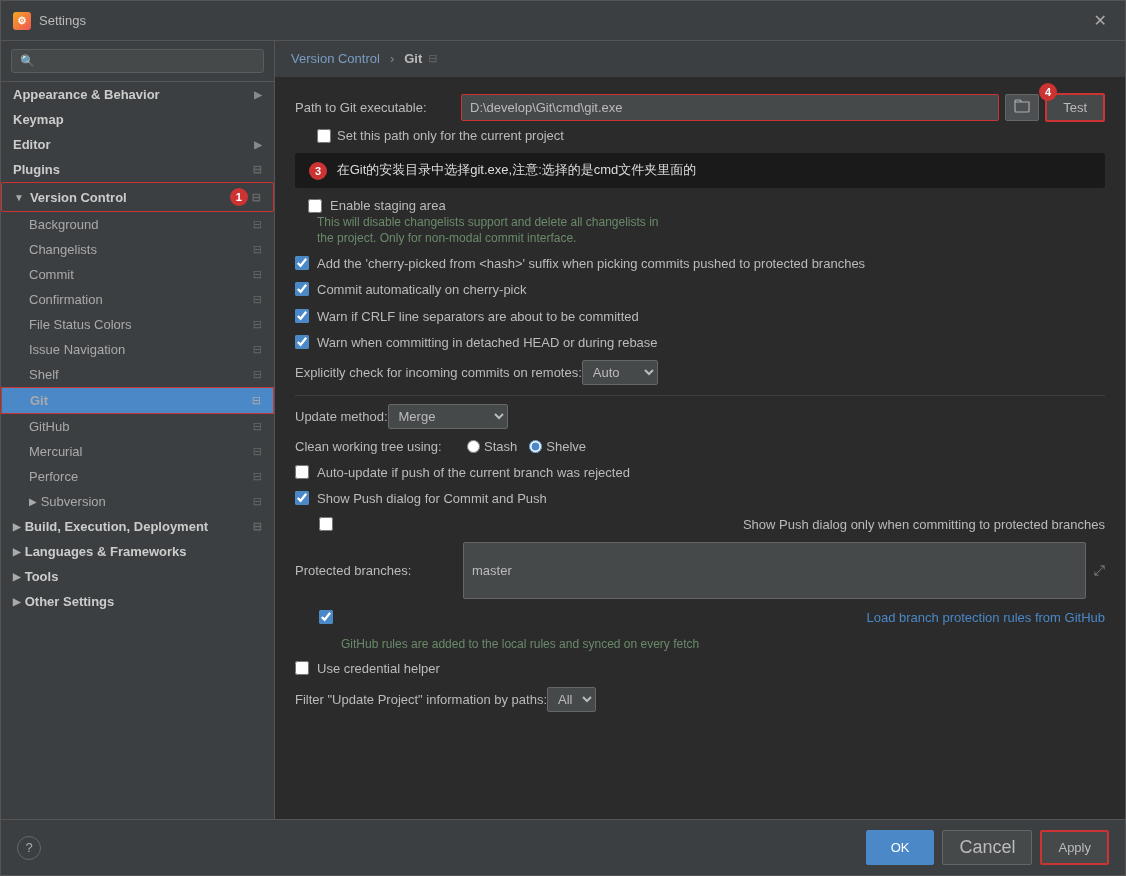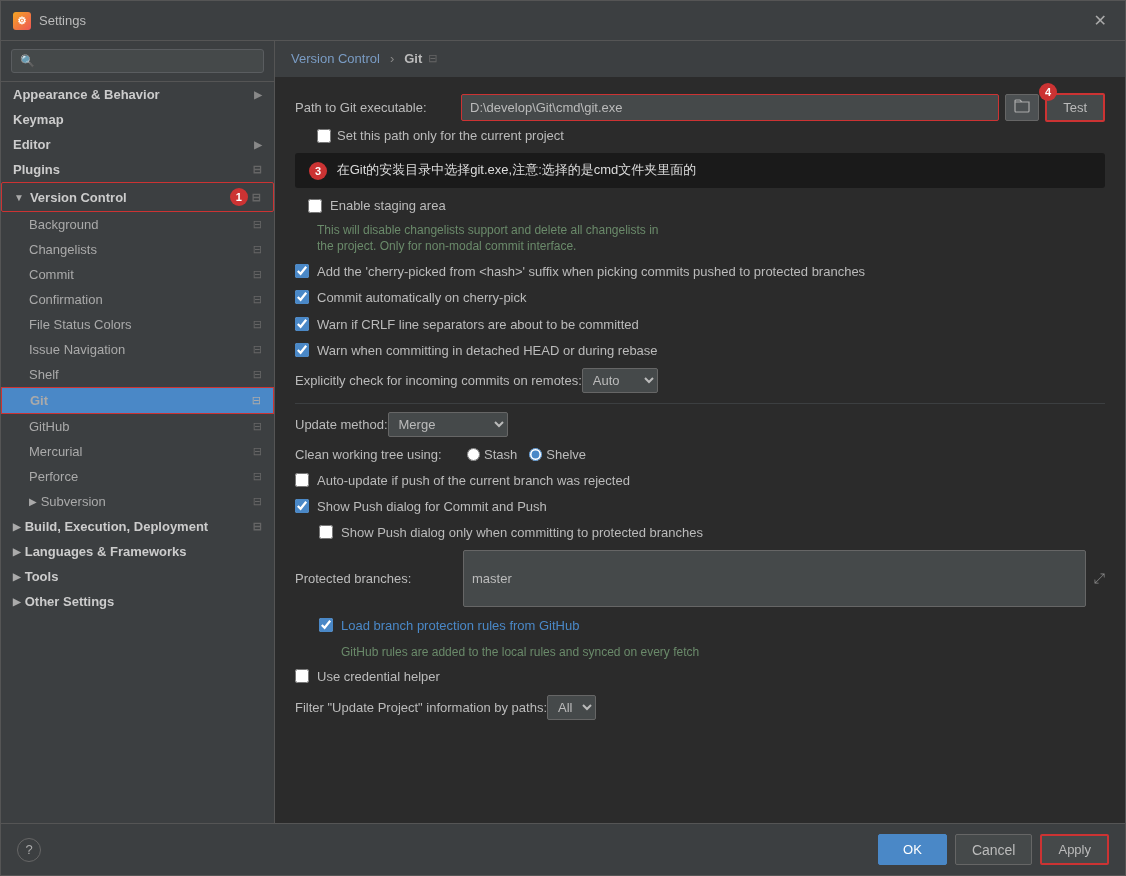--- a/index.html
+++ b/index.html
@@ -196,21 +196,21 @@
       justify-content: center;
       margin-right: 6px;
       vertical-align: middle;
     }
     .checkbox-row {
       display: flex;
       align-items: flex-start;
       margin-bottom: 8px;
       gap: 8px;
     }
-    .checkbox-row.indent { padding-left: 24px; }
+    .checkbox-row.indent { padding-left: 24px; justify-content: space-between; }
     input[type="checkbox"] {
       width: 14px;
       height: 14px;
       margin-top: 1px;
       flex-shrink: 0;
       accent-color: #4a88c7;
       cursor: pointer;
     }
     .checkbox-label {
       color: #bbb;
@@ -312,21 +312,21 @@
       cursor: pointer;
       font-size: 13px;
       border-radius: 2px;
     }
     .btn-cancel {
       background: #45494a;
       border: 1px solid #666;
       color: #bbb;
       padding: 6px 16px;
       cursor: pointer;
-      font-size: 14px;
+      font-size: 18px;
       border-radius: 2px;
     }
     .btn-apply {
       background: #45494a;
       border: 2px solid #cc3333;
       color: #bbb;
       padding: 6px 16px;
       cursor: pointer;
       font-size: 13px;
       border-radius: 2px;
@@ -341,21 +341,21 @@
     .no-path-checkbox {
       padding-left: 22px;
       margin-bottom: 10px;
       display: flex;
       gap: 6px;
     }
     .enable-staging-row {
       display: flex;
       align-items: flex-start;
       gap: 8px;
-      margin-bottom: 9px;
+      margin-bottom: 1px;
       padding-left: 13px;
     }
   </style>
 </head>
 <body>
 
 <div class="dialog">
 
   <div class="title-bar">
     <div class="title-bar-left">

